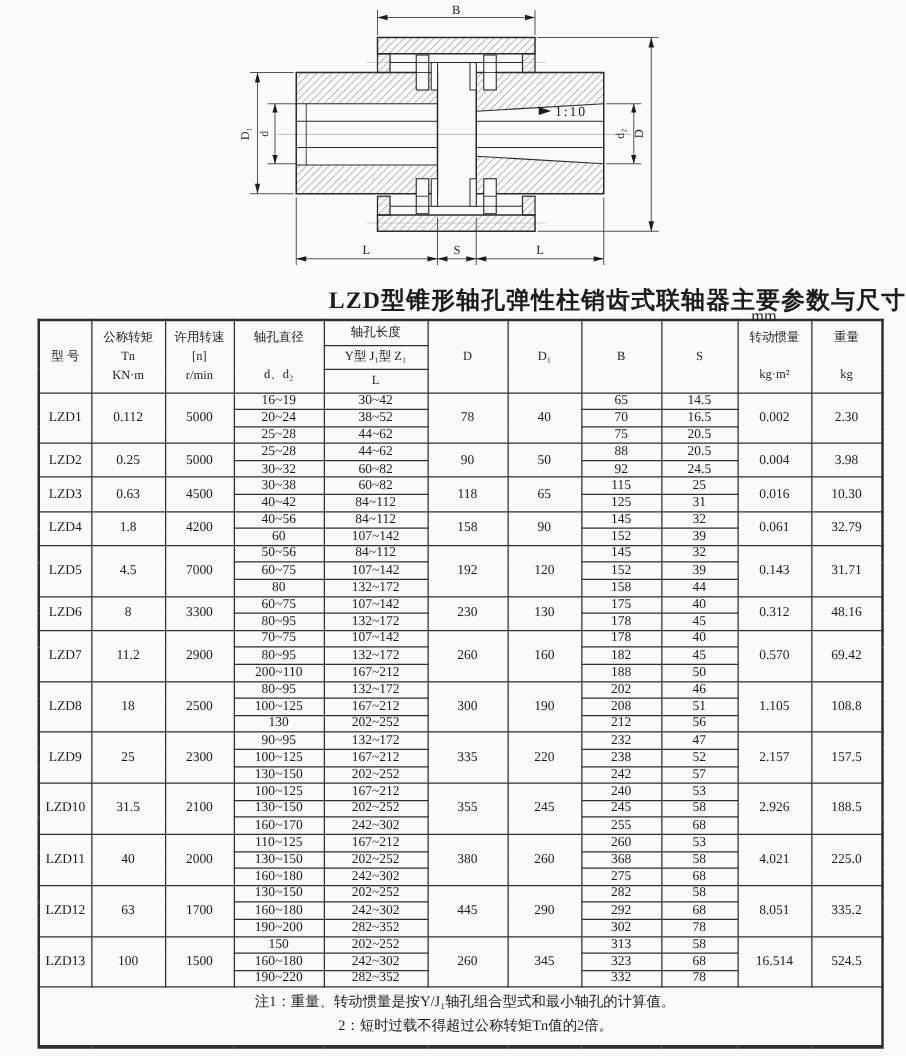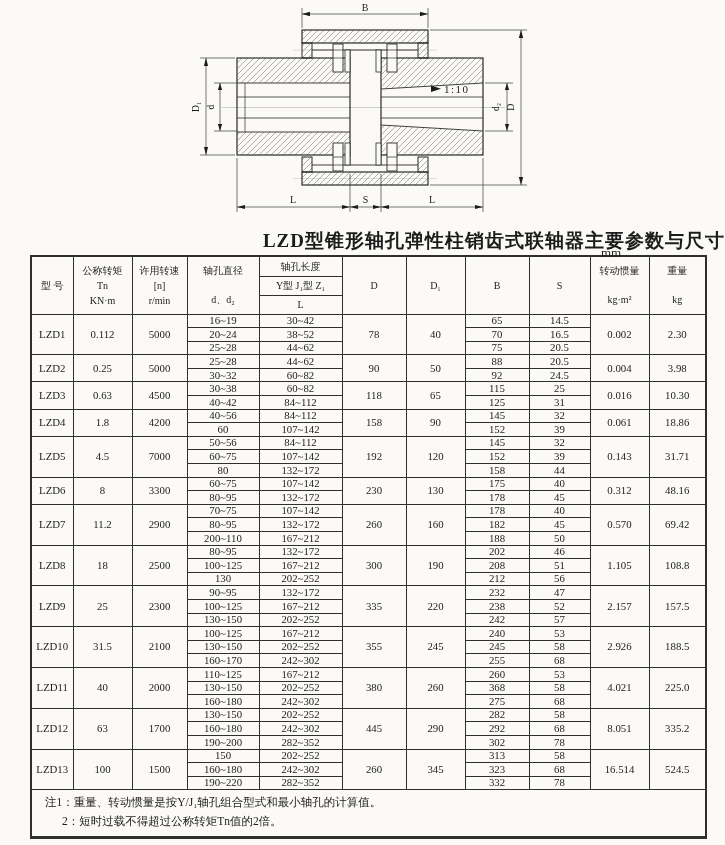--- a/index.html
+++ b/index.html
@@ -21,21 +21,21 @@
     border:1px solid #2f2f2f;text-align:center;vertical-align:middle;
     padding:0;overflow:hidden;font-weight:normal;
   }
   #param-table thead th{font-size:10px;line-height:1.5;}
   #param-table thead .sp{height:14px;}
   #param-table tr.h1{height:20px;}
   #param-table tr.h2{height:19px;}
   #param-table tr.h3{height:19px;}
   #param-table tbody td{height:12.6px;font-size:10.8px;line-height:1.05;}
   #param-table td.notes{
-    border:none;text-align:left;vertical-align:top;
+    border:none;text-align:center;vertical-align:top;
     font-size:11.5px;line-height:1.65;padding:3px 6px 5px 13px;height:36px;
   }
   #param-table td.notes .n2{padding-left:17px;}
 </style>
 </head>
 <body>
 
 <div class="drawing-wrap">
 <svg viewBox="0 0 725 228" width="725" height="228">
   <defs>
@@ -309,21 +309,21 @@
         <td rowspan="2">LZD4</td>
         <td rowspan="2">1.8</td>
         <td rowspan="2">4200</td>
         <td>40~56</td>
         <td>84~112</td>
         <td rowspan="2">158</td>
         <td rowspan="2">90</td>
         <td>145</td>
         <td>32</td>
         <td rowspan="2">0.061</td>
-        <td rowspan="2">18.86</td>
+        <td rowspan="2">32.79</td>
       </tr>
       <tr>
         <td>60</td>
         <td>107~142</td>
         <td>152</td>
         <td>39</td>
       </tr>
       <tr>
         <td rowspan="3">LZD5</td>
         <td rowspan="3">4.5</td>

